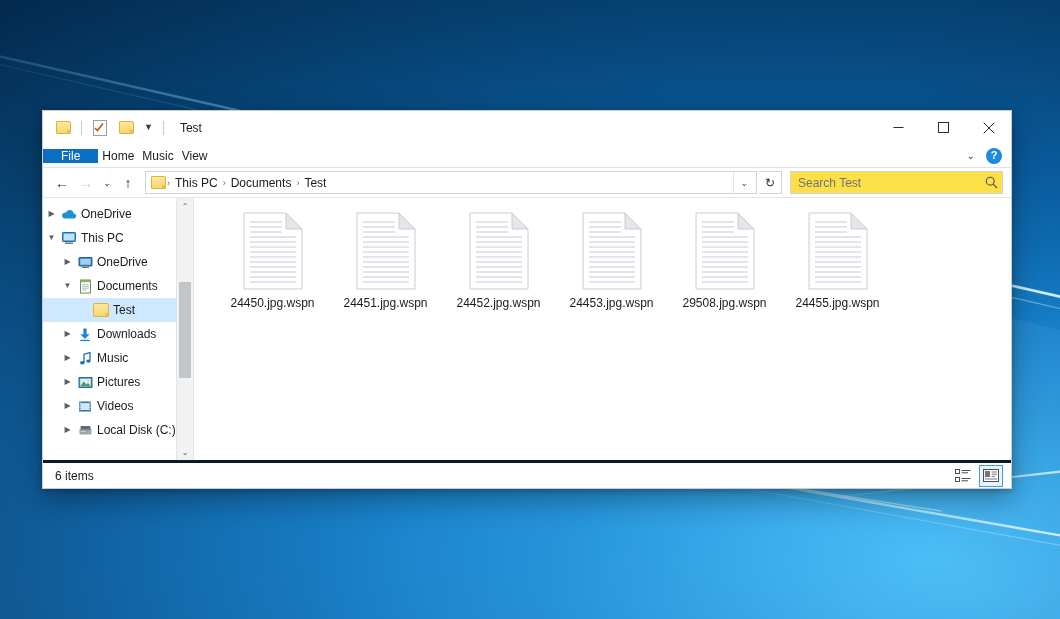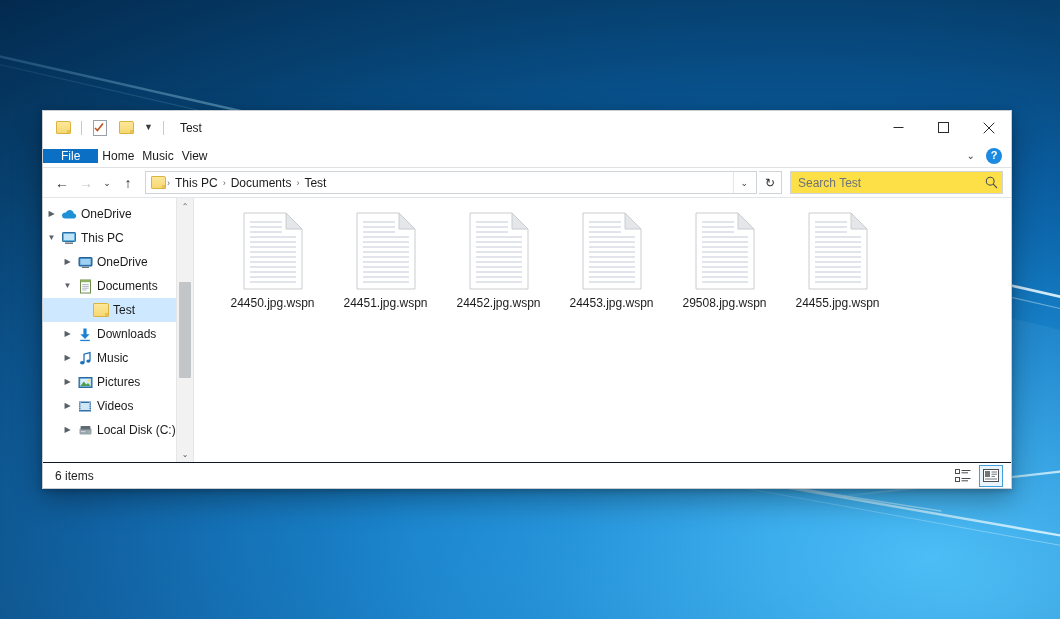--- a/index.html
+++ b/index.html
@@ -330,21 +330,21 @@
     font-size: 12px;
     color: #1b1b1b;
     text-align: center;
     white-space: nowrap;
   }
 
   
   .statusbar {
     height: 25px;
     flex: 0 0 auto;
-    border-top: 1px solid #0f172a;
+    border-top: 3px solid #0f172a;
     background: #ffffff;
     display: flex;
     align-items: center;
     padding: 0 8px 0 12px;
   }
   .status-text { font-size: 12px; color: #1b1b1b; }
   .status-spacer { flex: 1 1 auto; }
   .viewbtns { display: flex; align-items: center; gap: 4px; }
   .viewbtn {
     width: 22px; height: 20px;

